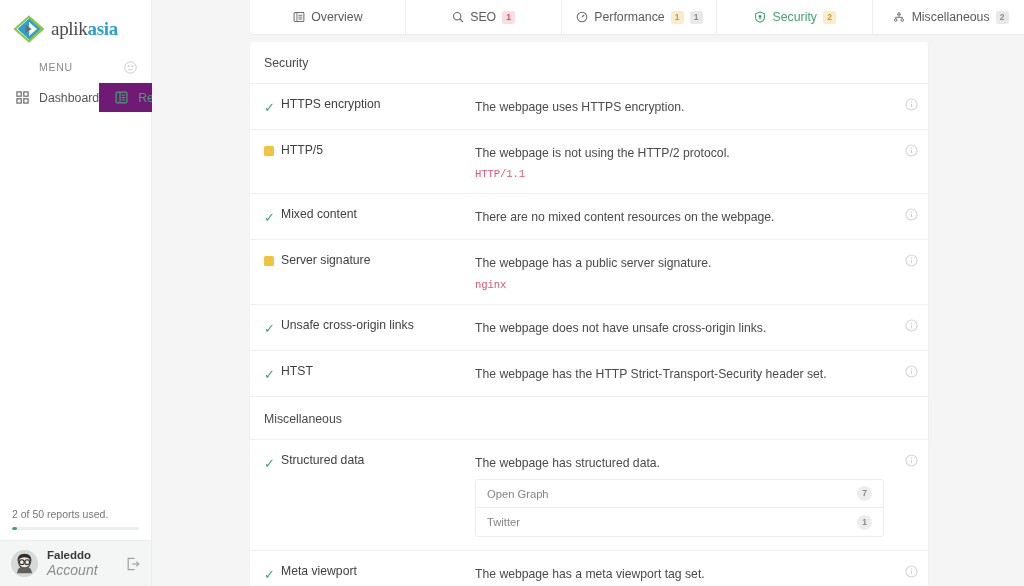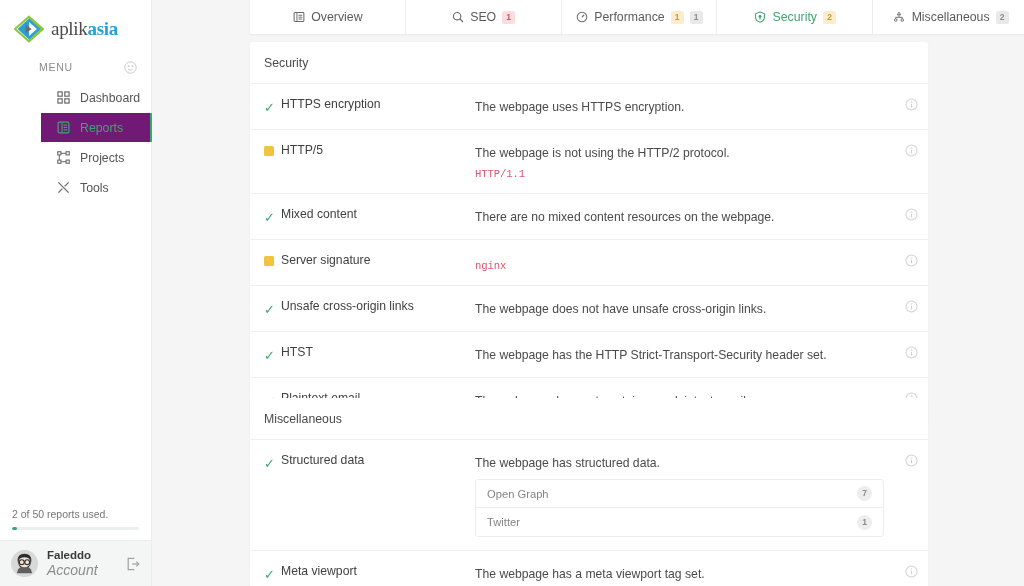--- a/index.html
+++ b/index.html
@@ -26,21 +26,21 @@
   .logo-aplik { color: #4a4a4a; }
   .logo-asia { color: #2e9fd4; font-weight: 700; }
 
   .menu-head {
     display: flex; align-items: center; justify-content: space-between;
     padding: 14px 14px 8px 15px;
   }
   .menu-label { font-size: 10.5px; color: #8a8a8a; letter-spacing: 0.7px; padding-left: 24px; }
   .menu-badge { width: 13px; height: 13px; opacity: .55; }
 
-  .nav { display: flex; flex-direction: column; margin-top: 2px; margin-left: 41px; }
+  .nav { display: flex; flex-direction: row; margin-top: 2px; }
   .nav-item {
     display: flex; align-items: center; gap: 10px;
     height: 29px; padding: 0 0 0 15px;
     font-size: 12.3px; color: #565656; cursor: pointer;
     position: relative; margin-bottom: 1px;
   }
   .nav-item .ic { width: 14px; height: 14px; flex: 0 0 14px; display: flex; align-items: center; justify-content: center; }
   .nav-item.active { background: #701a75; color: #3fa56e; }
   .nav-item.active::after {
     content: ""; position: absolute; right: -1px; top: 0;
@@ -394,20 +394,21 @@
             </svg>
         </span>
       </div>
 
       <div class="row">
         <span class="row-status">
             <span class="warnsq"></span>
           </span>
         <span class="row-name">Server signature</span>
         <span class="row-desc">
+          <span class="desc-main">The webpage has a public server signature.</span>
           <span class="desc-code" style="display:block">nginx</span>
         </span>
         <span class="row-info">
           <svg class="info-ic" viewBox="0 0 14 14">
               <circle cx="7" cy="7" r="6" fill="none" stroke="#9b9b9b" stroke-width="1.1"></circle>
               <circle cx="7" cy="4.3" r="0.8" fill="#9b9b9b"></circle>
               <line x1="7" y1="6.2" x2="7" y2="10" stroke="#9b9b9b" stroke-width="1.1"></line>
             </svg>
         </span>
       </div>

